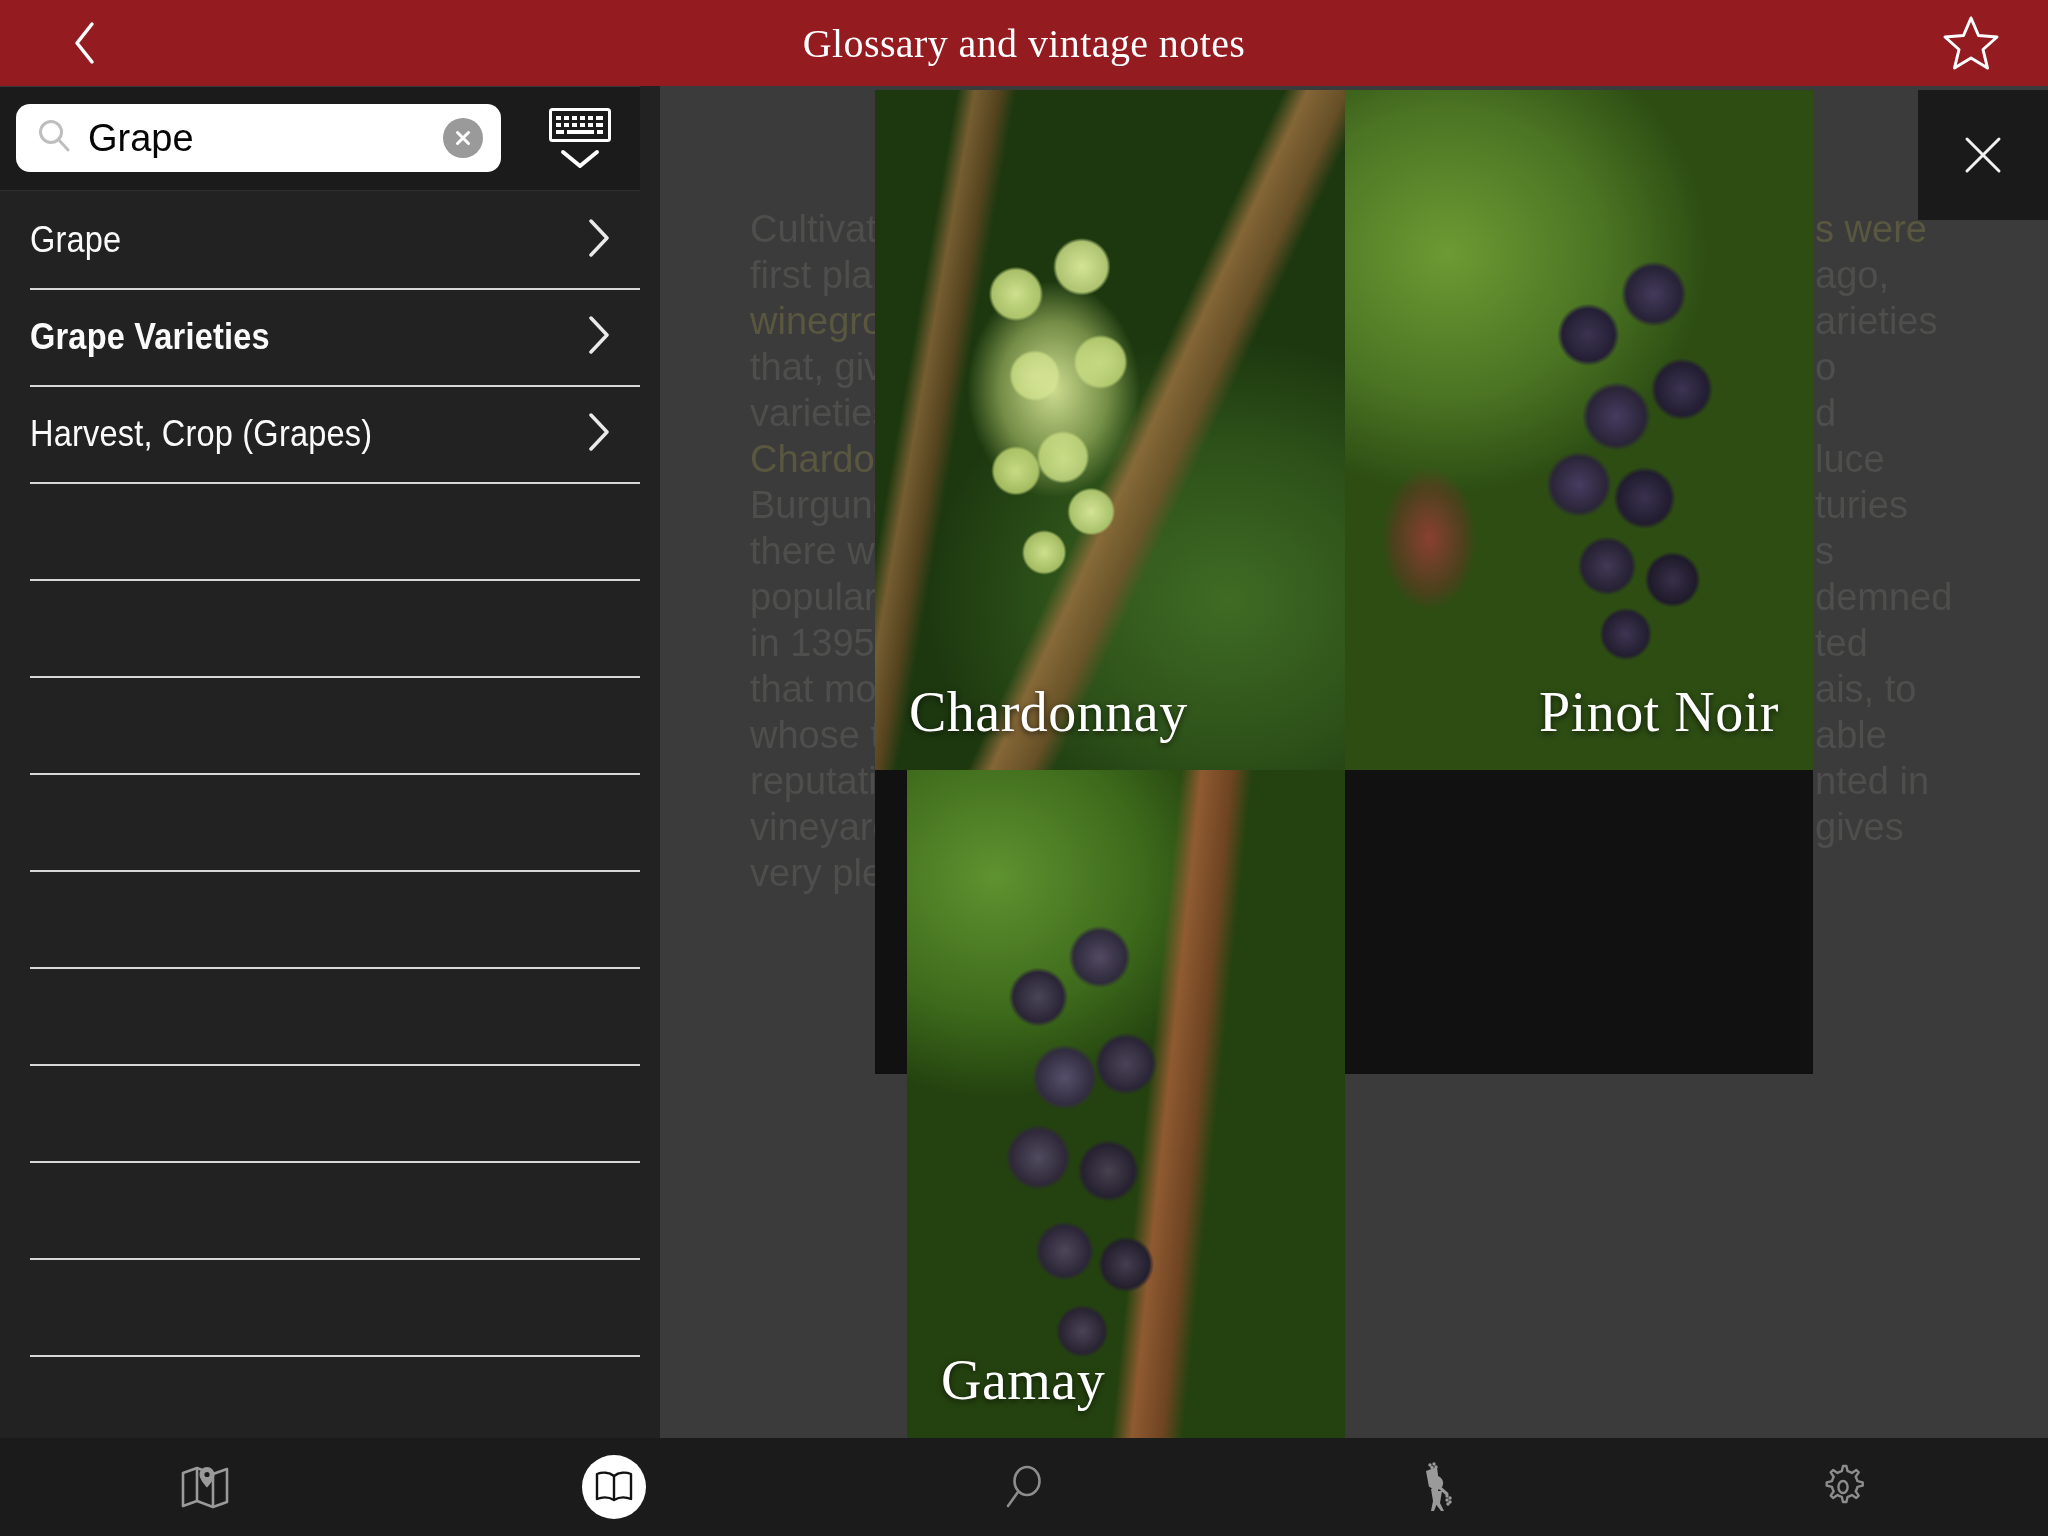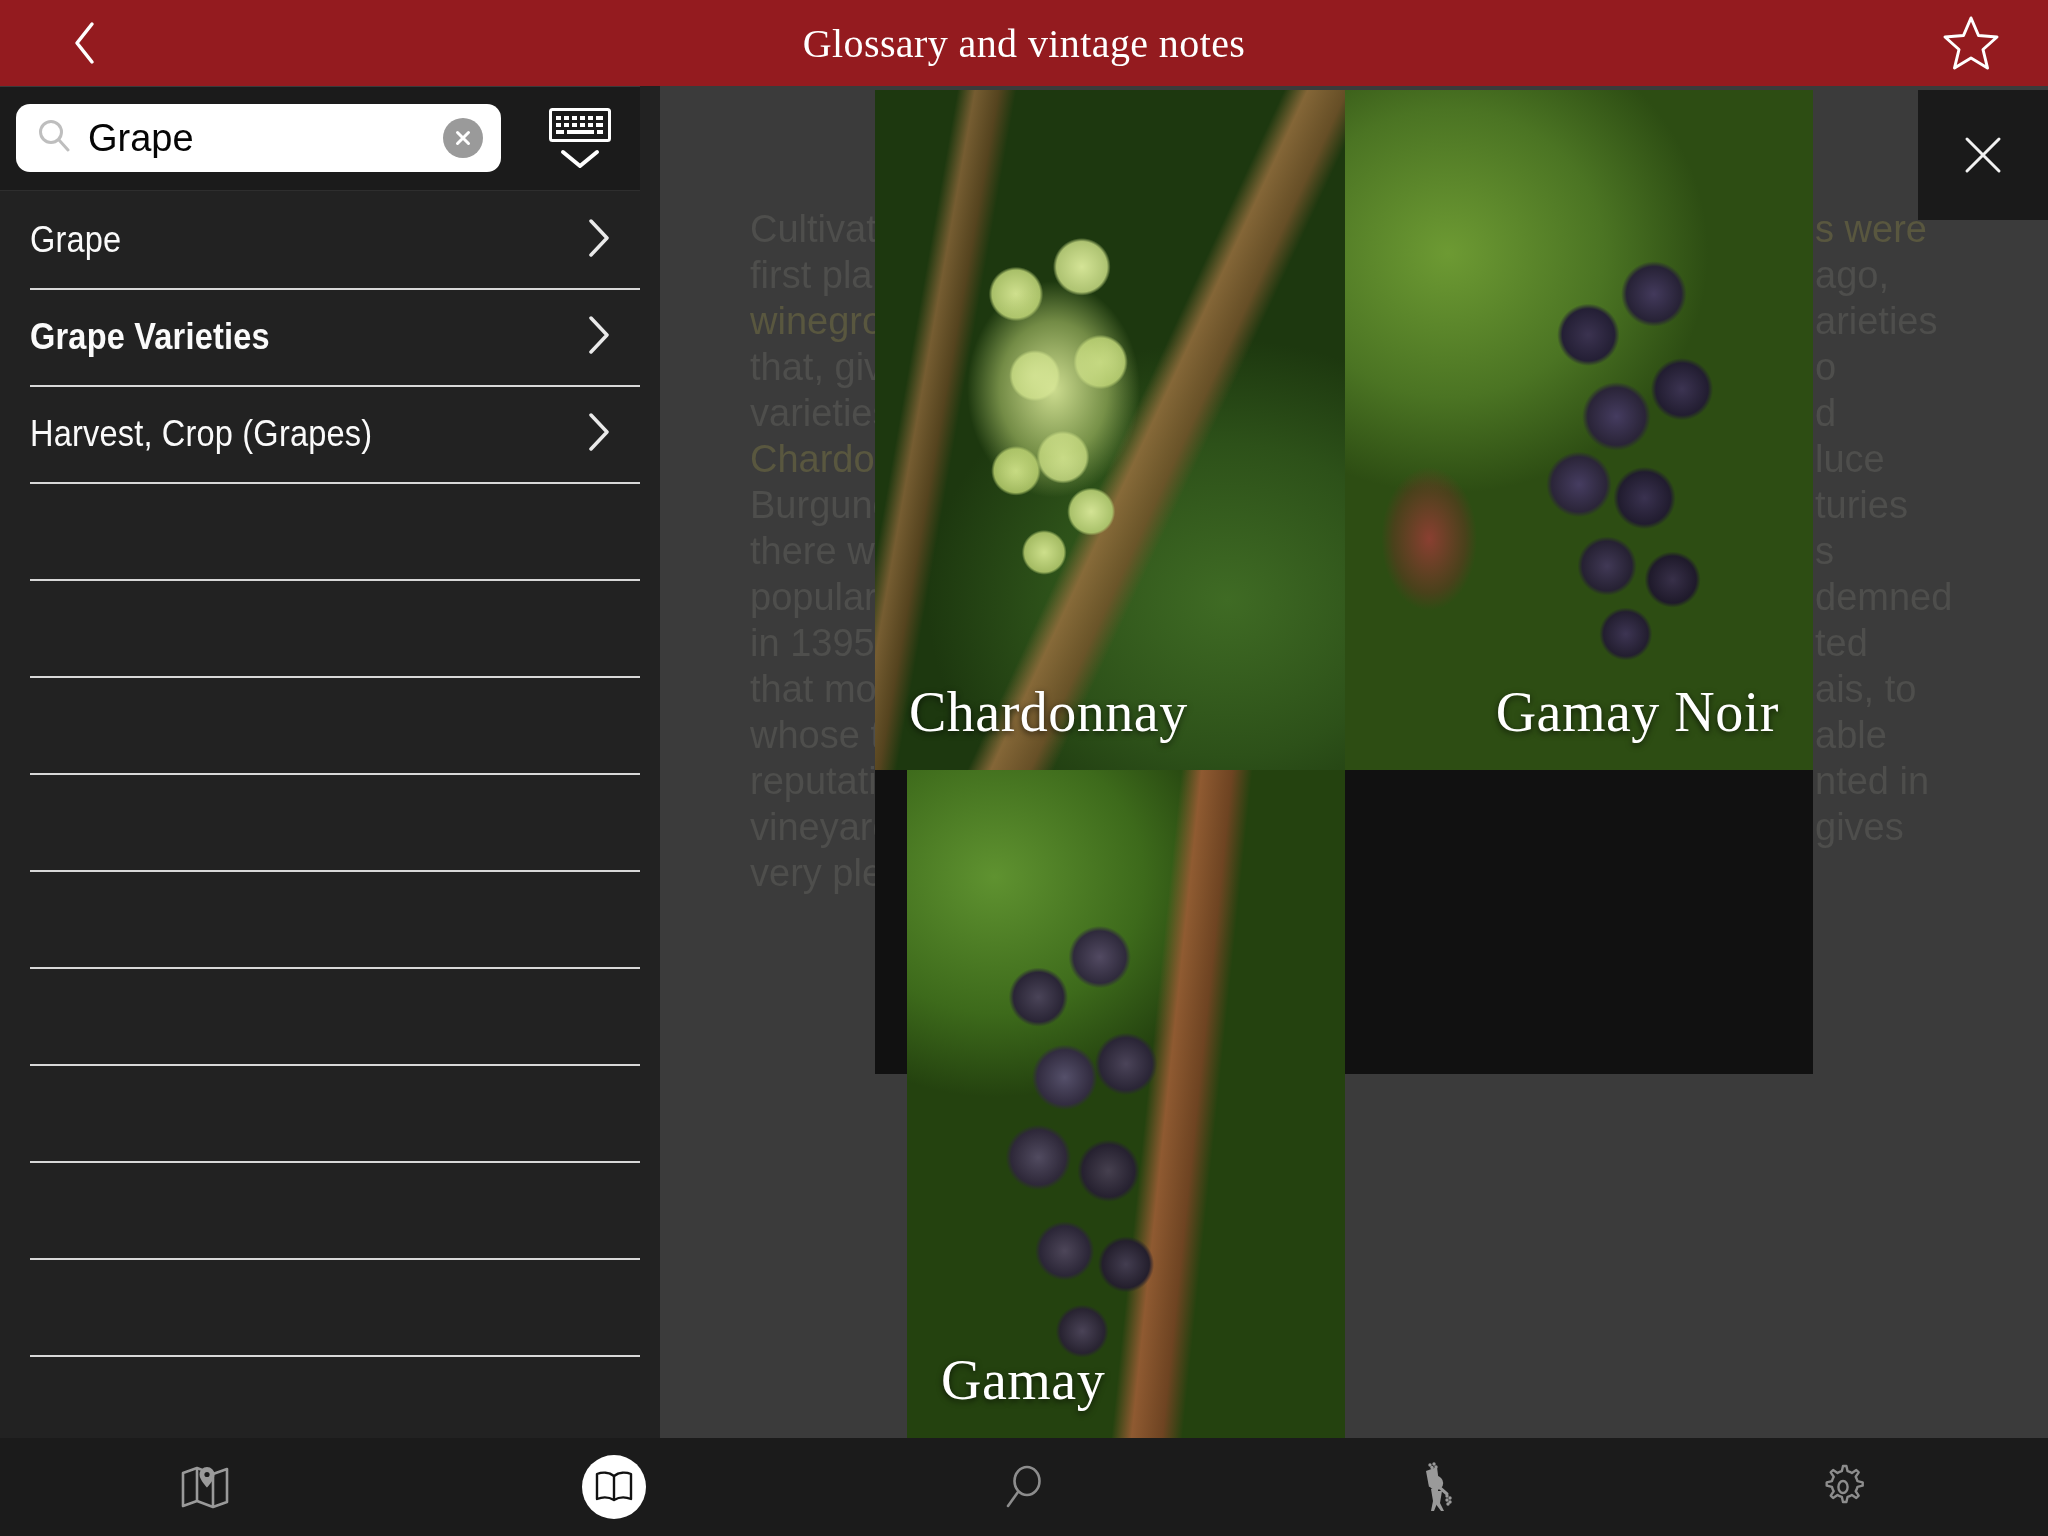--- a/index.html
+++ b/index.html
@@ -238,21 +238,21 @@
       <span>gives</span>
     </p>
   </div>
 
   <div class="photo-modal">
     <div class="photo-grid">
       <div class="photo-cell ph-chard">
         <div class="photo-caption">Chardonnay</div>
       </div>
       <div class="photo-cell ph-pinot">
-        <div class="photo-caption right">Gamay Noir</div>
+        <div class="photo-caption right">Pinot Noir</div>
       </div>
       <div class="photo-cell ph-gamay">
         <div class="photo-caption">Gamay</div>
       </div>
     </div>
   </div>
 
   <div class="close-btn">
     <svg width="44" height="44" viewBox="0 0 44 44">
       <path d="M6 6 L38 38 M38 6 L6 38" stroke="#f2f2f2" stroke-width="3" stroke-linecap="round" fill="none"></path>

